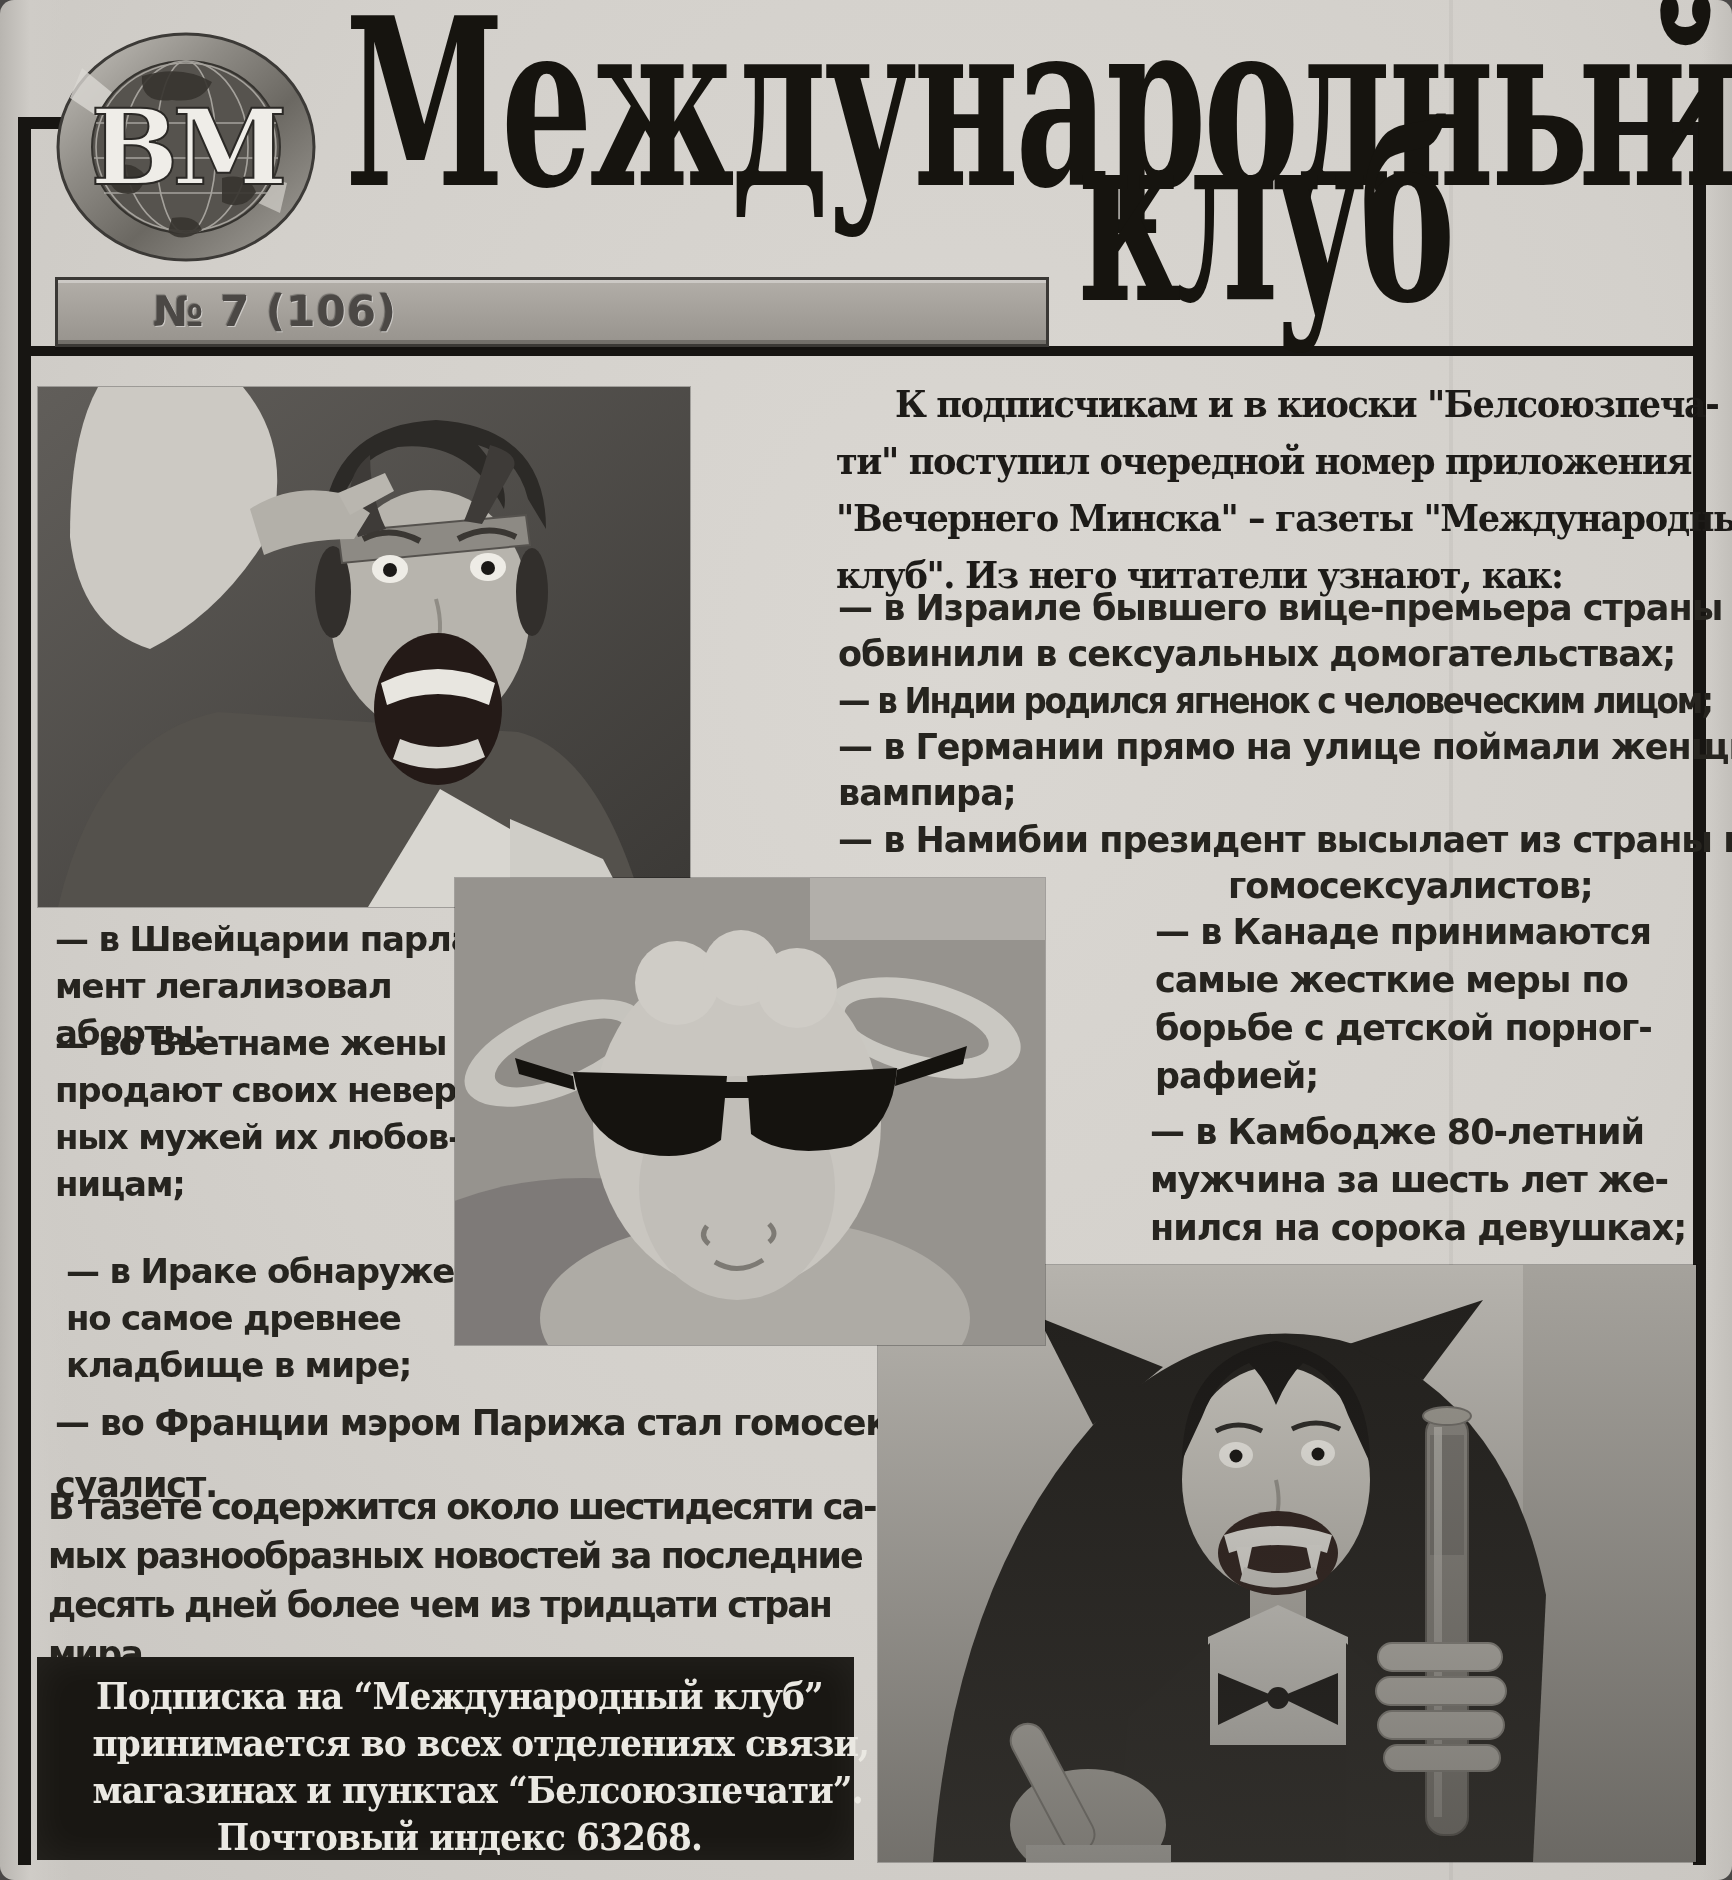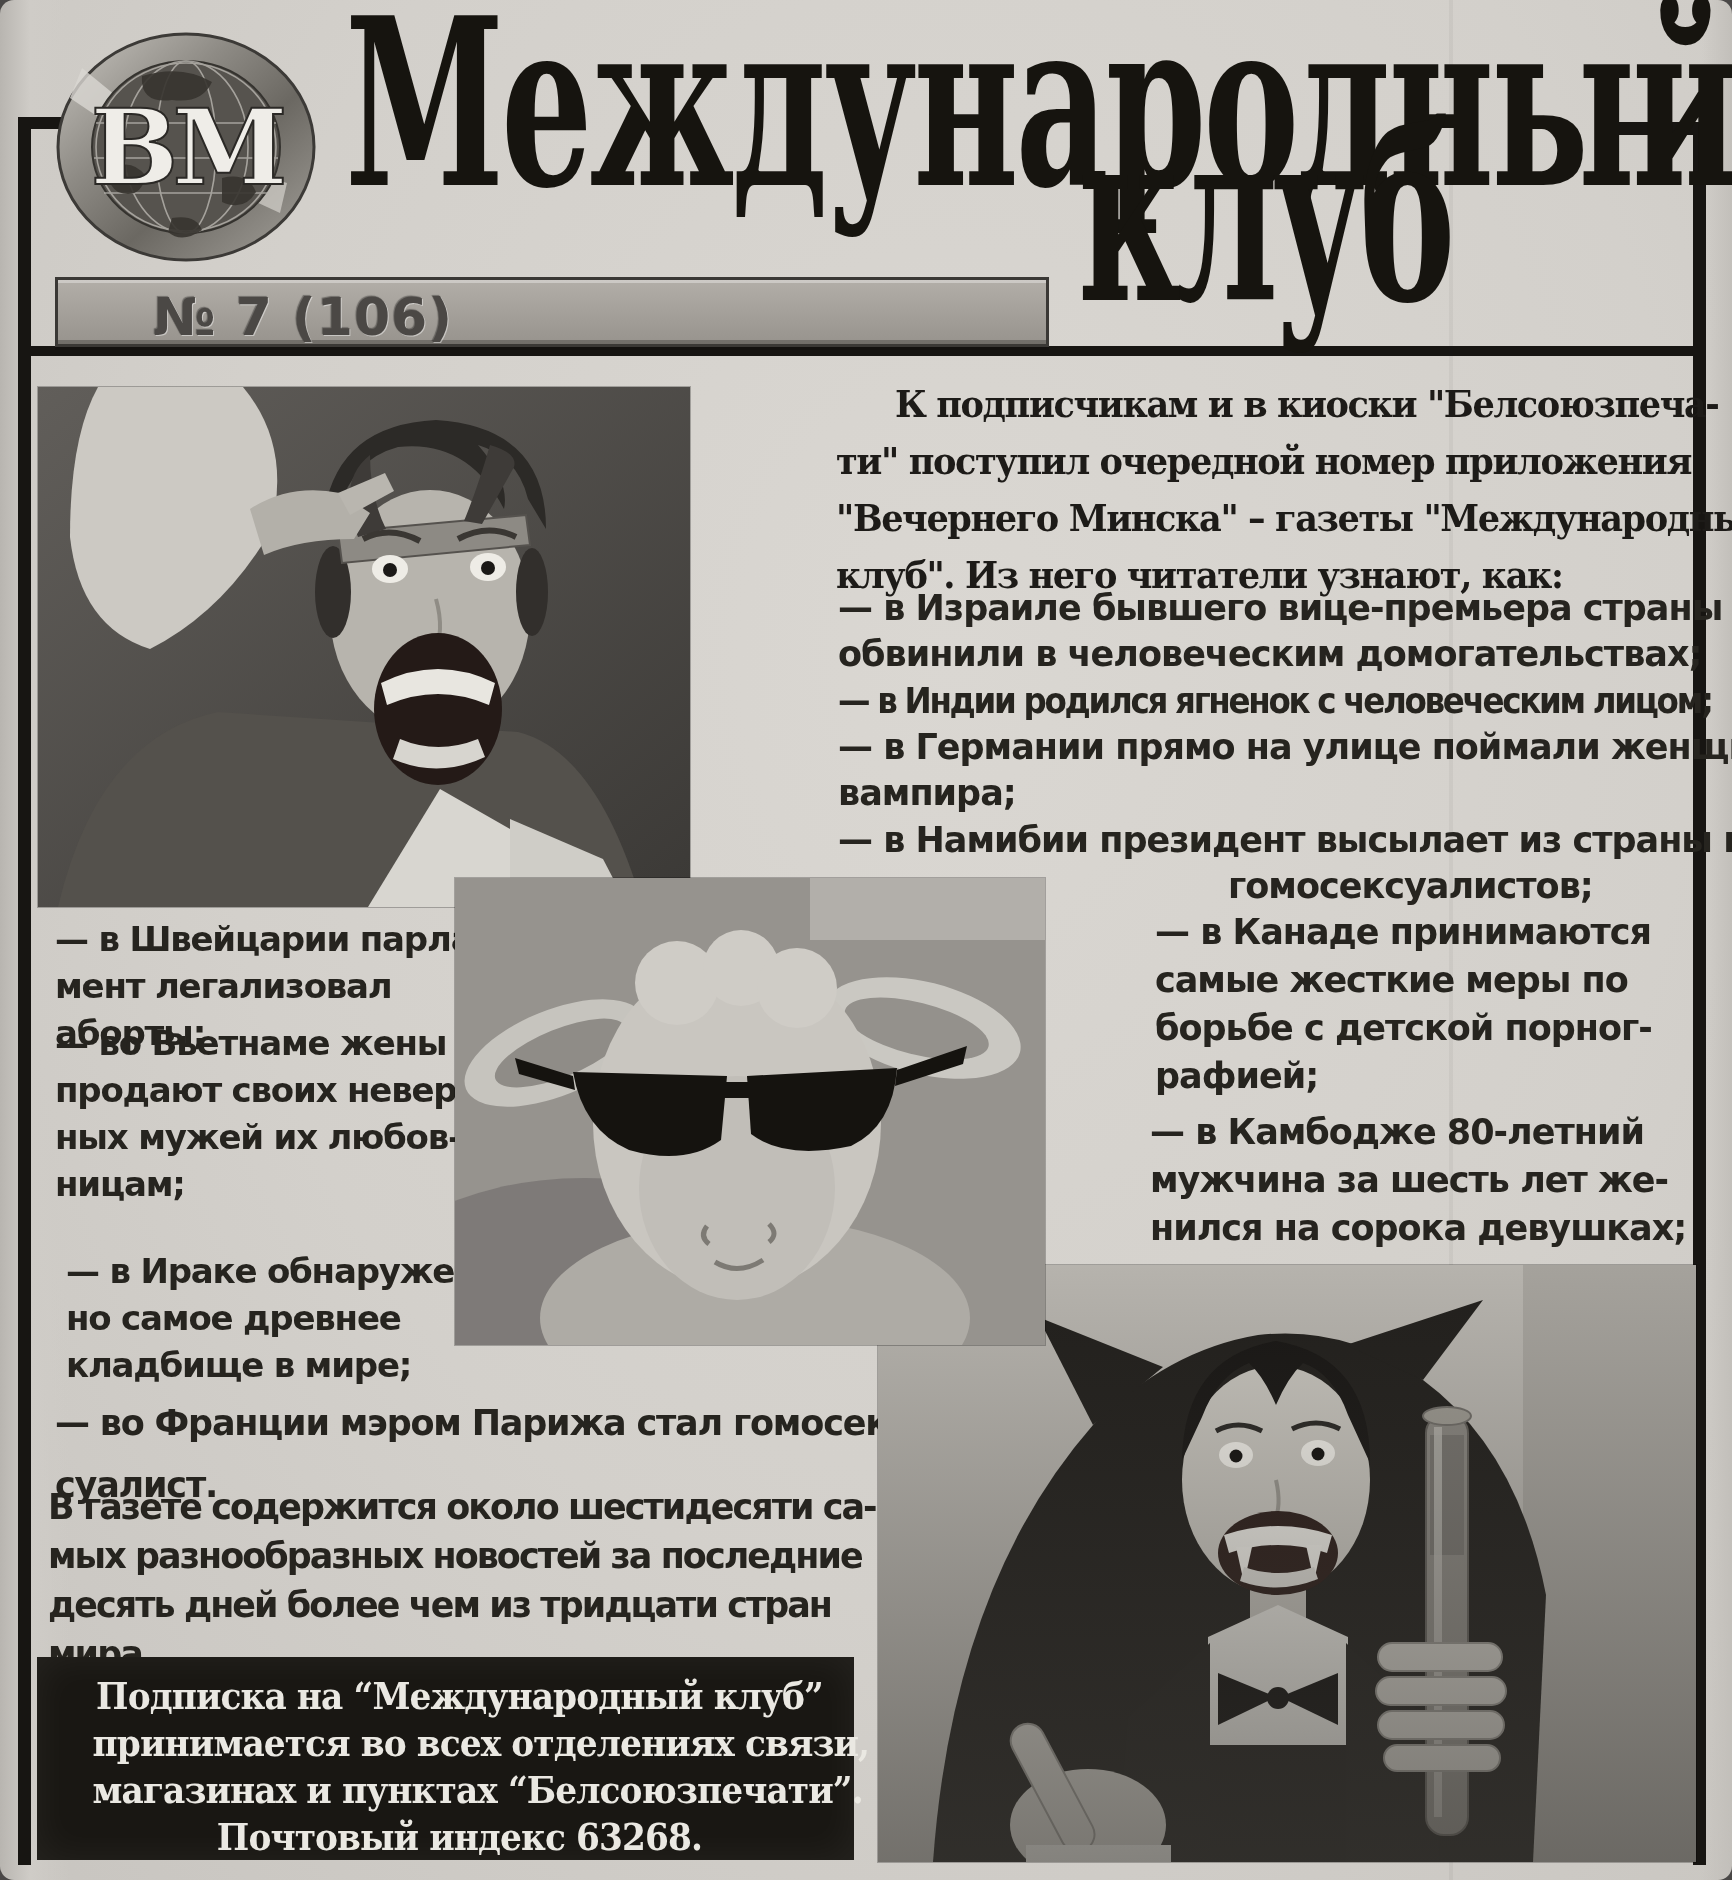--- a/index.html
+++ b/index.html
@@ -25,21 +25,21 @@
   .m2 { right:282px; top:96px; font-size:240px; letter-spacing:-9px;
         transform:scaleX(0.60); transform-origin:right top; }
 
   .datebar {
     position:absolute; left:55px; top:277px; width:988px; height:64px;
     background:linear-gradient(#b2aea8, #97938d);
     border:3px solid #3a3835;
     box-shadow: inset 0 3px 0 rgba(255,255,255,0.35), inset 0 -4px 0 rgba(0,0,0,0.25), 0 3px 0 rgba(0,0,0,0.15);
   }
   .datebar span {
-    position:absolute; top:7px; font-size:52px; font-weight:bold; letter-spacing:1px;
+    position:absolute; top:7px; font-size:42px; font-weight:bold; letter-spacing:1px;
     color:#4b4残845; color:#4b4845; white-space:pre;
     text-shadow: 1px 1px 0 rgba(255,255,255,0.45), -1px -1px 1px rgba(0,0,0,0.35);
   }
   .issue-no { left:95px; }
   .issue-date { left:462px; }
 
   .serif-intro {
     position:absolute; left:836px; top:376px;
     font-family:"DejaVu Serif", serif; font-weight:bold; color:#1d1b18;
     font-size:37px; line-height:57px; letter-spacing:-1.5px; white-space:pre;
@@ -242,21 +242,21 @@
       <path d="M314,346 q10,10 0,18"></path>
       <path d="M260,384 Q283,398 308,382"></path>
     </g>
   </svg>
 
   <div class="serif-intro">К подписчикам и в киоски "Белсоюзпеча-
 ти" поступил очередной номер приложения
 "Вечернего Минска" – газеты "Международный
 клуб". Из него читатели узнают, как:</div>
   <div class="sans-item" style="left:838px;top:585px;">— в Израиле бывшего вице-премьера страны
-обвинили в человеческим домогательствах;</div>
+обвинили в сексуальных домогательствах;</div>
   <div class="sans-item tight" style="left:838px;top:678px;">— в Индии родился ягненок с человеческим лицом;</div>
   <div class="sans-item" style="left:838px;top:724px;">— в Германии прямо на улице поймали женщину-
 вампира;</div>
   <div class="sans-item" style="left:838px;top:817px;">— в Намибии президент высылает из страны всех</div>
   <div class="sans-item narrow" style="left:1155px;top:908px;">— в Канаде принимаются
 самые жесткие меры по
 борьбе с детской порног-
 рафией;</div>
   <div class="sans-item" style="left:1228px;top:863px;">гомосексуалистов;</div>
   <div class="sans-item narrow" style="left:1150px;top:1108px;">— в Камбодже 80-летний

